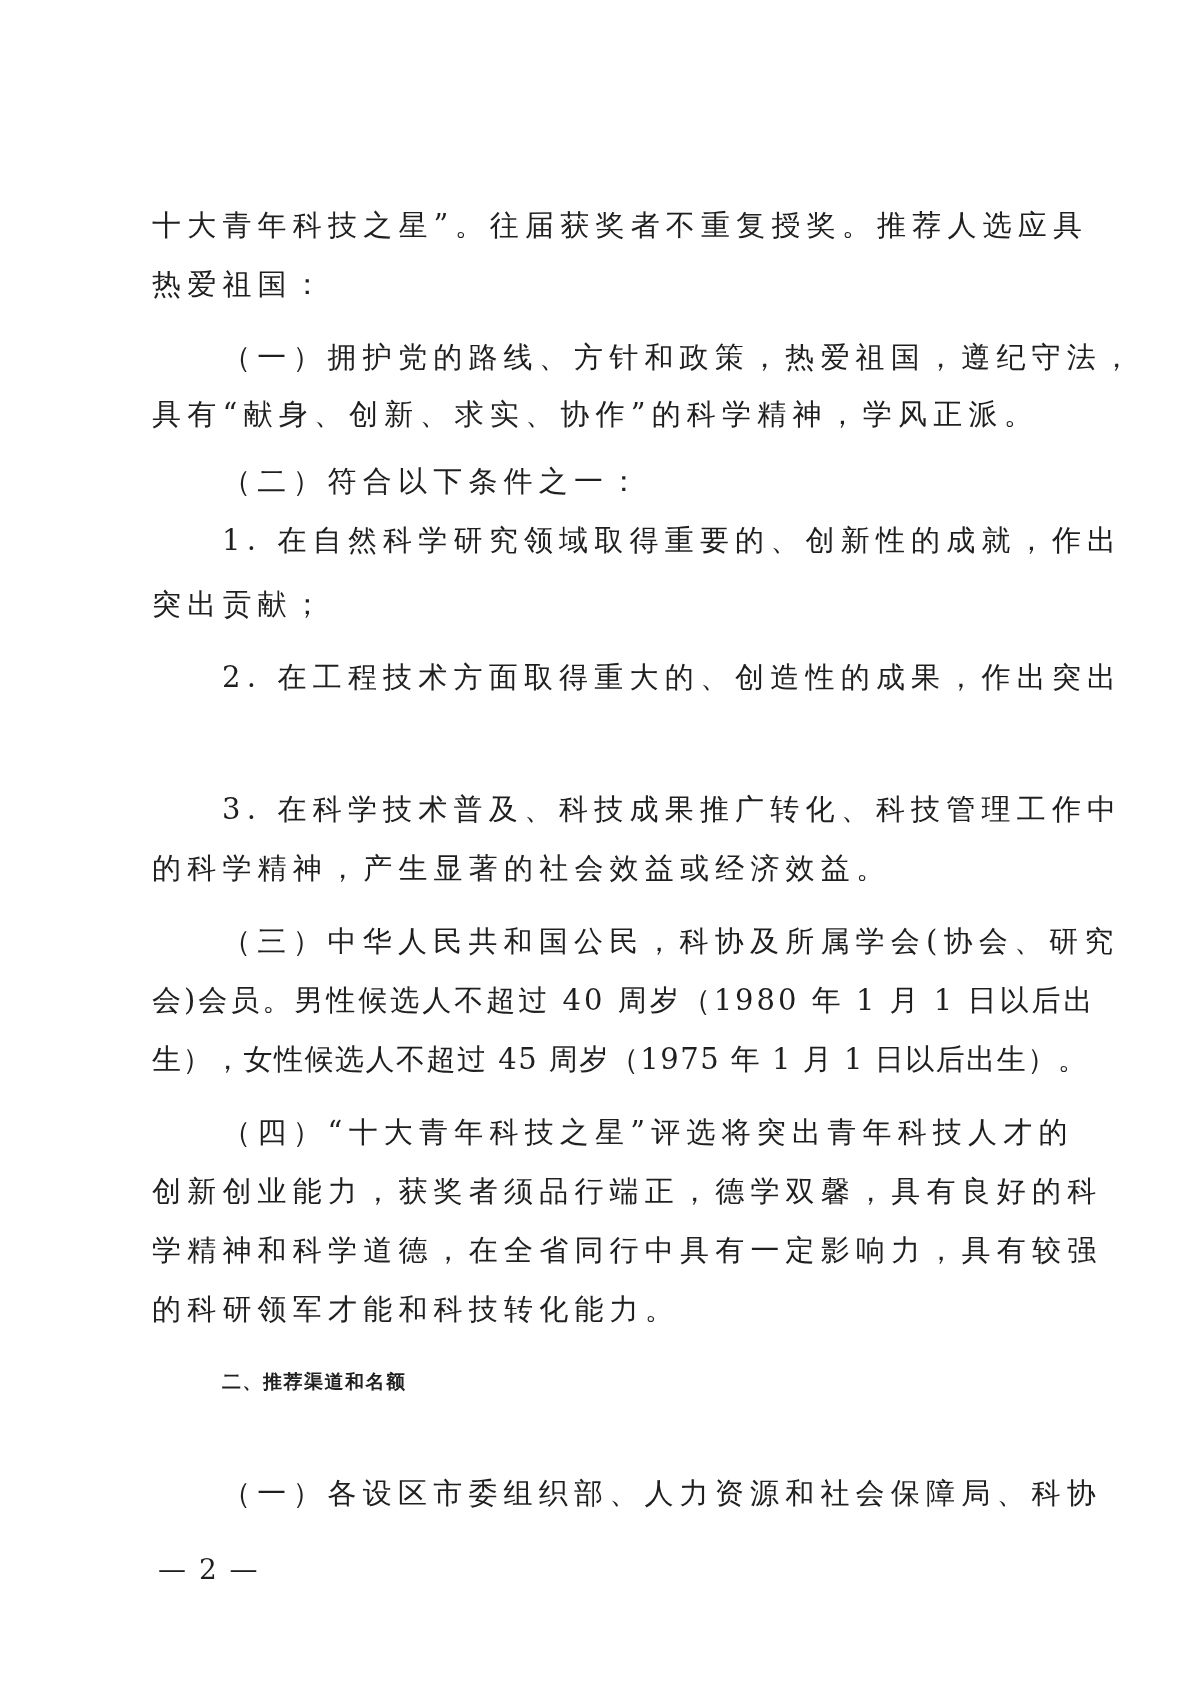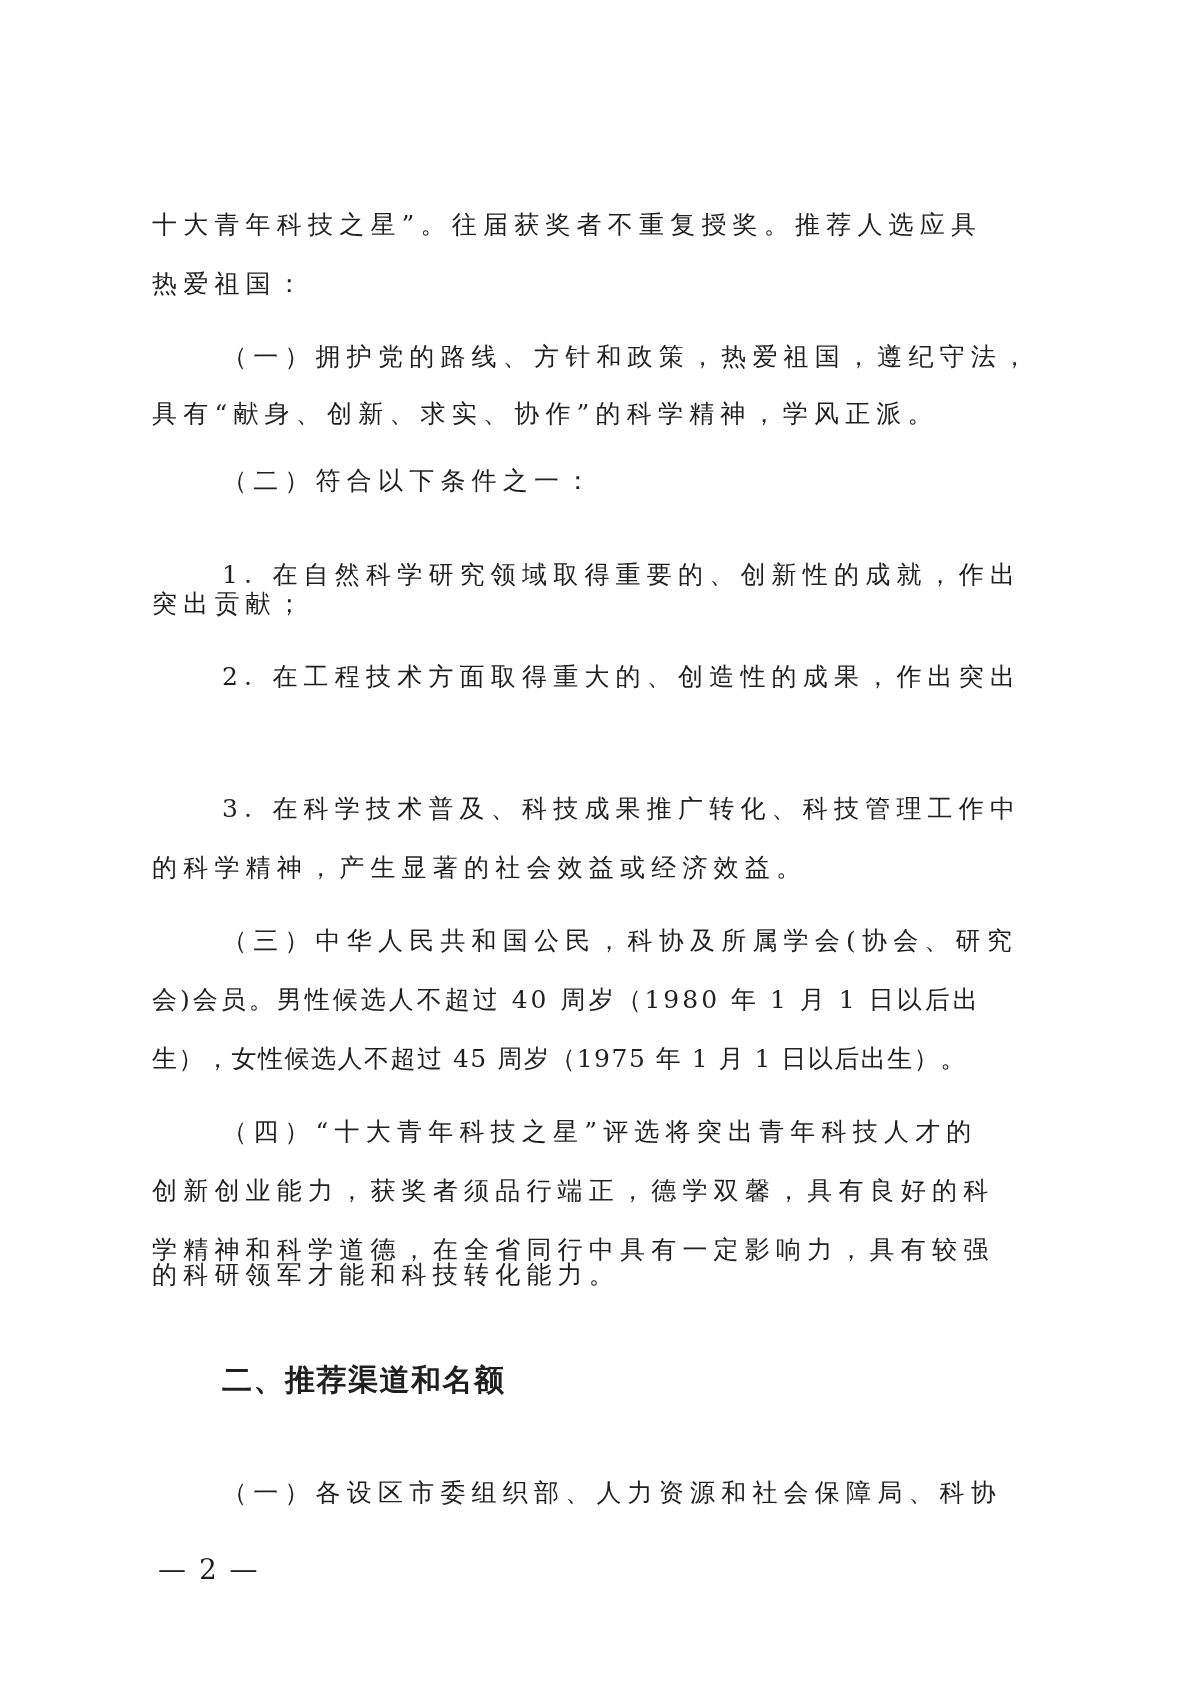--- a/index.html
+++ b/index.html
@@ -20,33 +20,33 @@
       left: 0;
       top: 0;
       width: 1199px;
       height: 1696px;
       background: #ffffff;
     }
     .line {
       position: absolute;
       left: 152px;
       width: 860px;
-      font-size: 25px;
+      font-size: 29px;
       line-height: 40px;
       height: 40px;
       white-space: nowrap;
       letter-spacing: 6.2px;
       color: #1f1f1f;
     }
     .line.indent { left: 222px; }
     .line.heading {
-      font-family: Liberation Mono, monospace;
+      font-family: Liberation Sans, sans-serif;
       font-weight: bold;
       letter-spacing: 1.5px;
-      font-size: 30px;
+      font-size: 19px;
     }
     .footer {
       position: absolute;
       left: 158px;
       top: 1550px;
       font-size: 28px;
       line-height: 40px;
       letter-spacing: 2px;
       color: #1f1f1f;
       white-space: nowrap;
@@ -54,29 +54,29 @@
   </style>
 </head>
 <body>
 
 <div class="page">
   <div class="line" style="top:205px">十大青年科技之星”。往届获奖者不重复授奖。推荐人选应具</div>
   <div class="line" style="top:264px">热爱祖国：</div>
   <div class="line indent" style="top:337px">（一）拥护党的路线、方针和政策，热爱祖国，遵纪守法，</div>
   <div class="line" style="top:394px">具有“献身、创新、求实、协作”的科学精神，学风正派。</div>
   <div class="line indent" style="top:461px">（二）符合以下条件之一：</div>
-  <div class="line indent" style="top:555px">1. 在自然科学研究领域取得重要的、创新性的成就，作出</div>
+  <div class="line indent" style="top:520px">1. 在自然科学研究领域取得重要的、创新性的成就，作出</div>
   <div class="line" style="top:584px">突出贡献；</div>
   <div class="line indent" style="top:657px">2. 在工程技术方面取得重大的、创造性的成果，作出突出</div>
   <div class="line indent" style="top:789px">3. 在科学技术普及、科技成果推广转化、科技管理工作中</div>
   <div class="line" style="top:848px">的科学精神，产生显著的社会效益或经济效益。</div>
   <div class="line indent" style="top:921px">（三）中华人民共和国公民，科协及所属学会(协会、研究</div>
   <div class="line" style="top:980px; letter-spacing:3px">会)会员。男性候选人不超过 40 周岁（1980 年 1 月 1 日以后出</div>
   <div class="line" style="top:1039px; letter-spacing:1.5px">生），女性候选人不超过 45 周岁（1975 年 1 月 1 日以后出生）。</div>
   <div class="line" style="top:1171px">创新创业能力，获奖者须品行端正，德学双馨，具有良好的科</div>
   <div class="line indent" style="top:1112px">（四）“十大青年科技之星”评选将突出青年科技人才的</div>
   <div class="line" style="top:1230px">学精神和科学道德，在全省同行中具有一定影响力，具有较强</div>
-  <div class="line" style="top:1255px">的科研领军才能和科技转化能力。</div>
+  <div class="line" style="top:1289px">的科研领军才能和科技转化能力。</div>
   <div class="line indent heading" style="top:1362px">二、推荐渠道和名额</div>
   <div class="line indent" style="top:1473px">（一）各设区市委组织部、人力资源和社会保障局、科协</div>
 
   <div class="footer">— 2 —</div>
 </div>
 
 </body></html>

